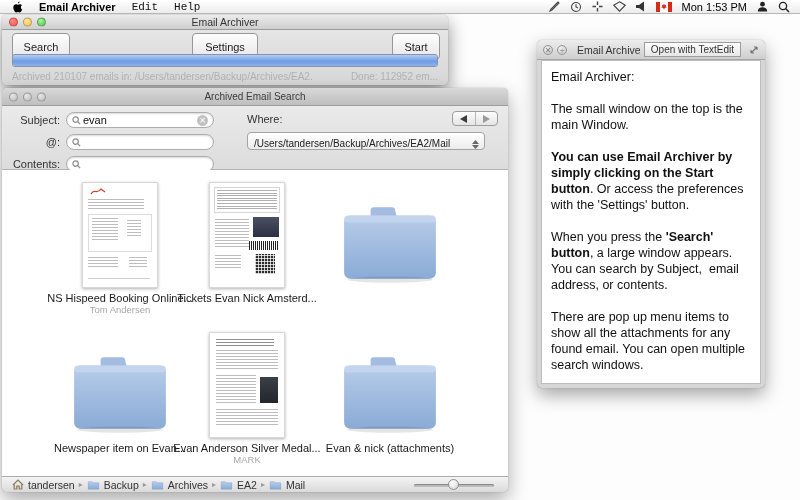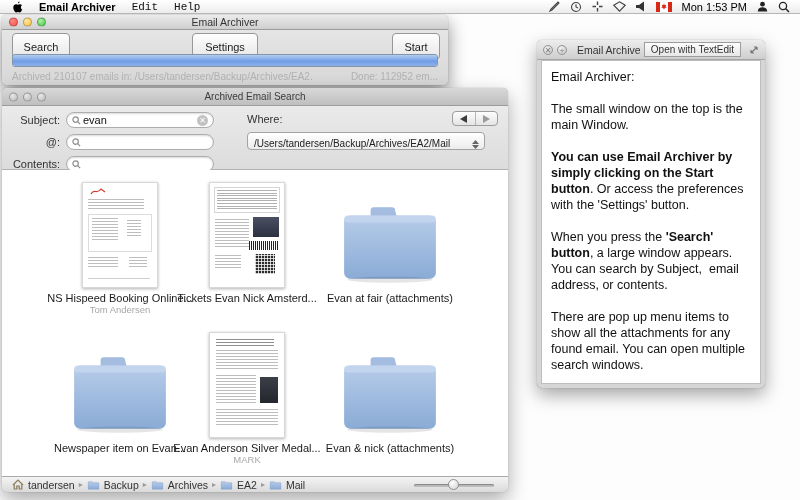--- a/index.html
+++ b/index.html
@@ -349,21 +349,20 @@
         <div class="fname">Tickets Evan Nick Amsterd...</div>
         <div class="fsub"></div>
       </div>
 
       <div class="fitem r1 c3">
         <div class="thumbwrap">
           <svg class="folder-svg">
               <use href="#sym-folder"></use>
             </svg>
         </div>
-        <div class="fname">Evan at fair (attachments)</div>
         <div class="fsub"></div>
       </div>
 
       <div class="fitem r2 c1">
         <div class="thumbwrap">
           <svg class="folder-svg">
               <use href="#sym-folder"></use>
             </svg>
         </div>
         <div class="fname">Newspaper item on Evan...</div>

